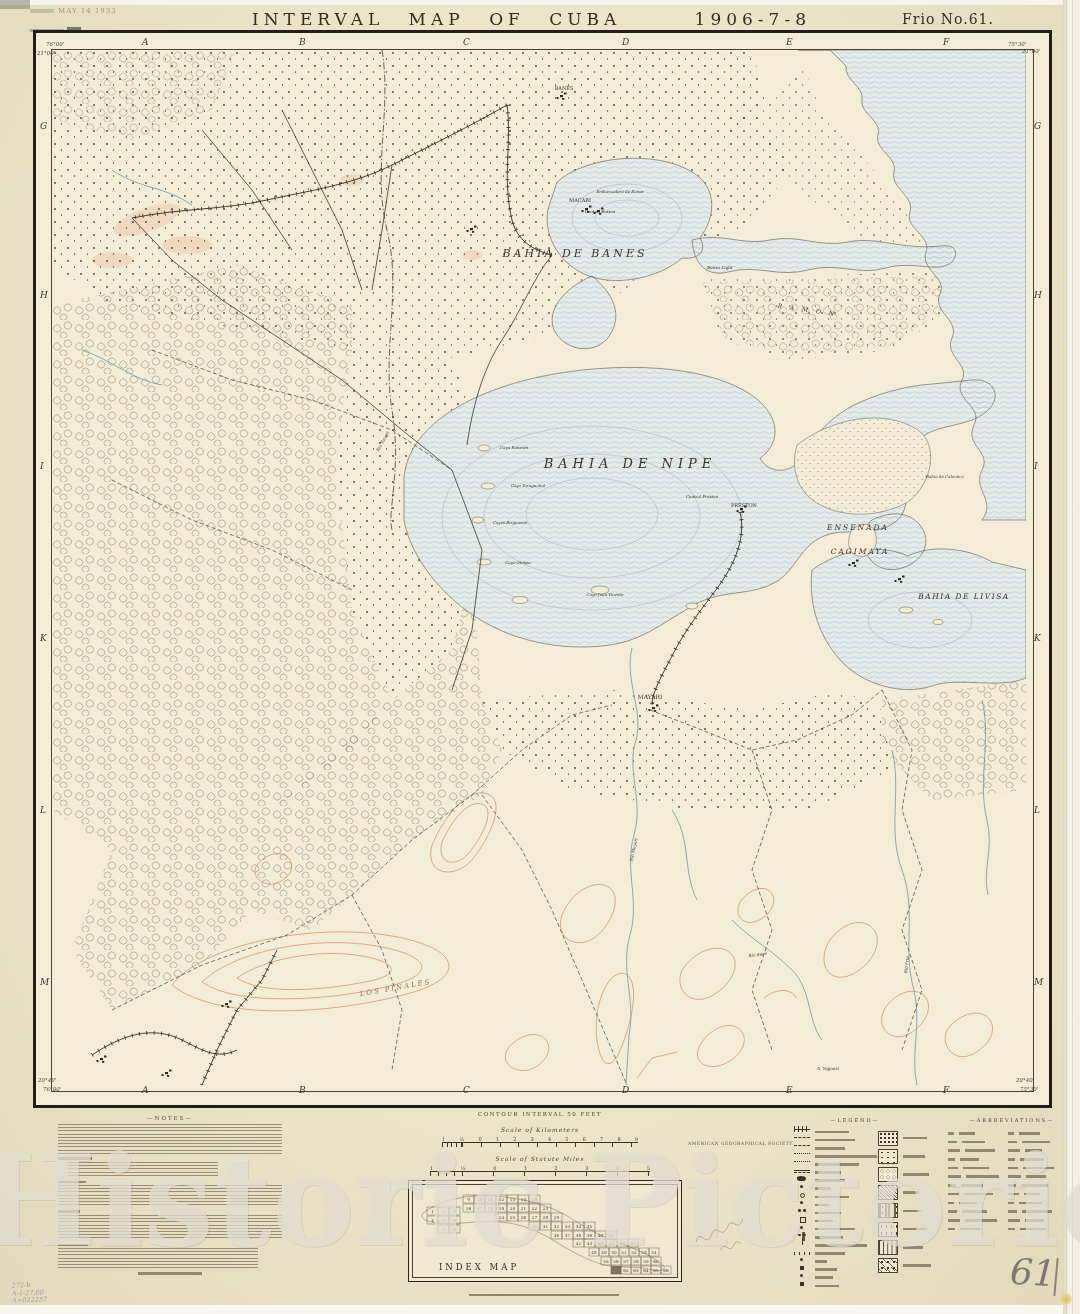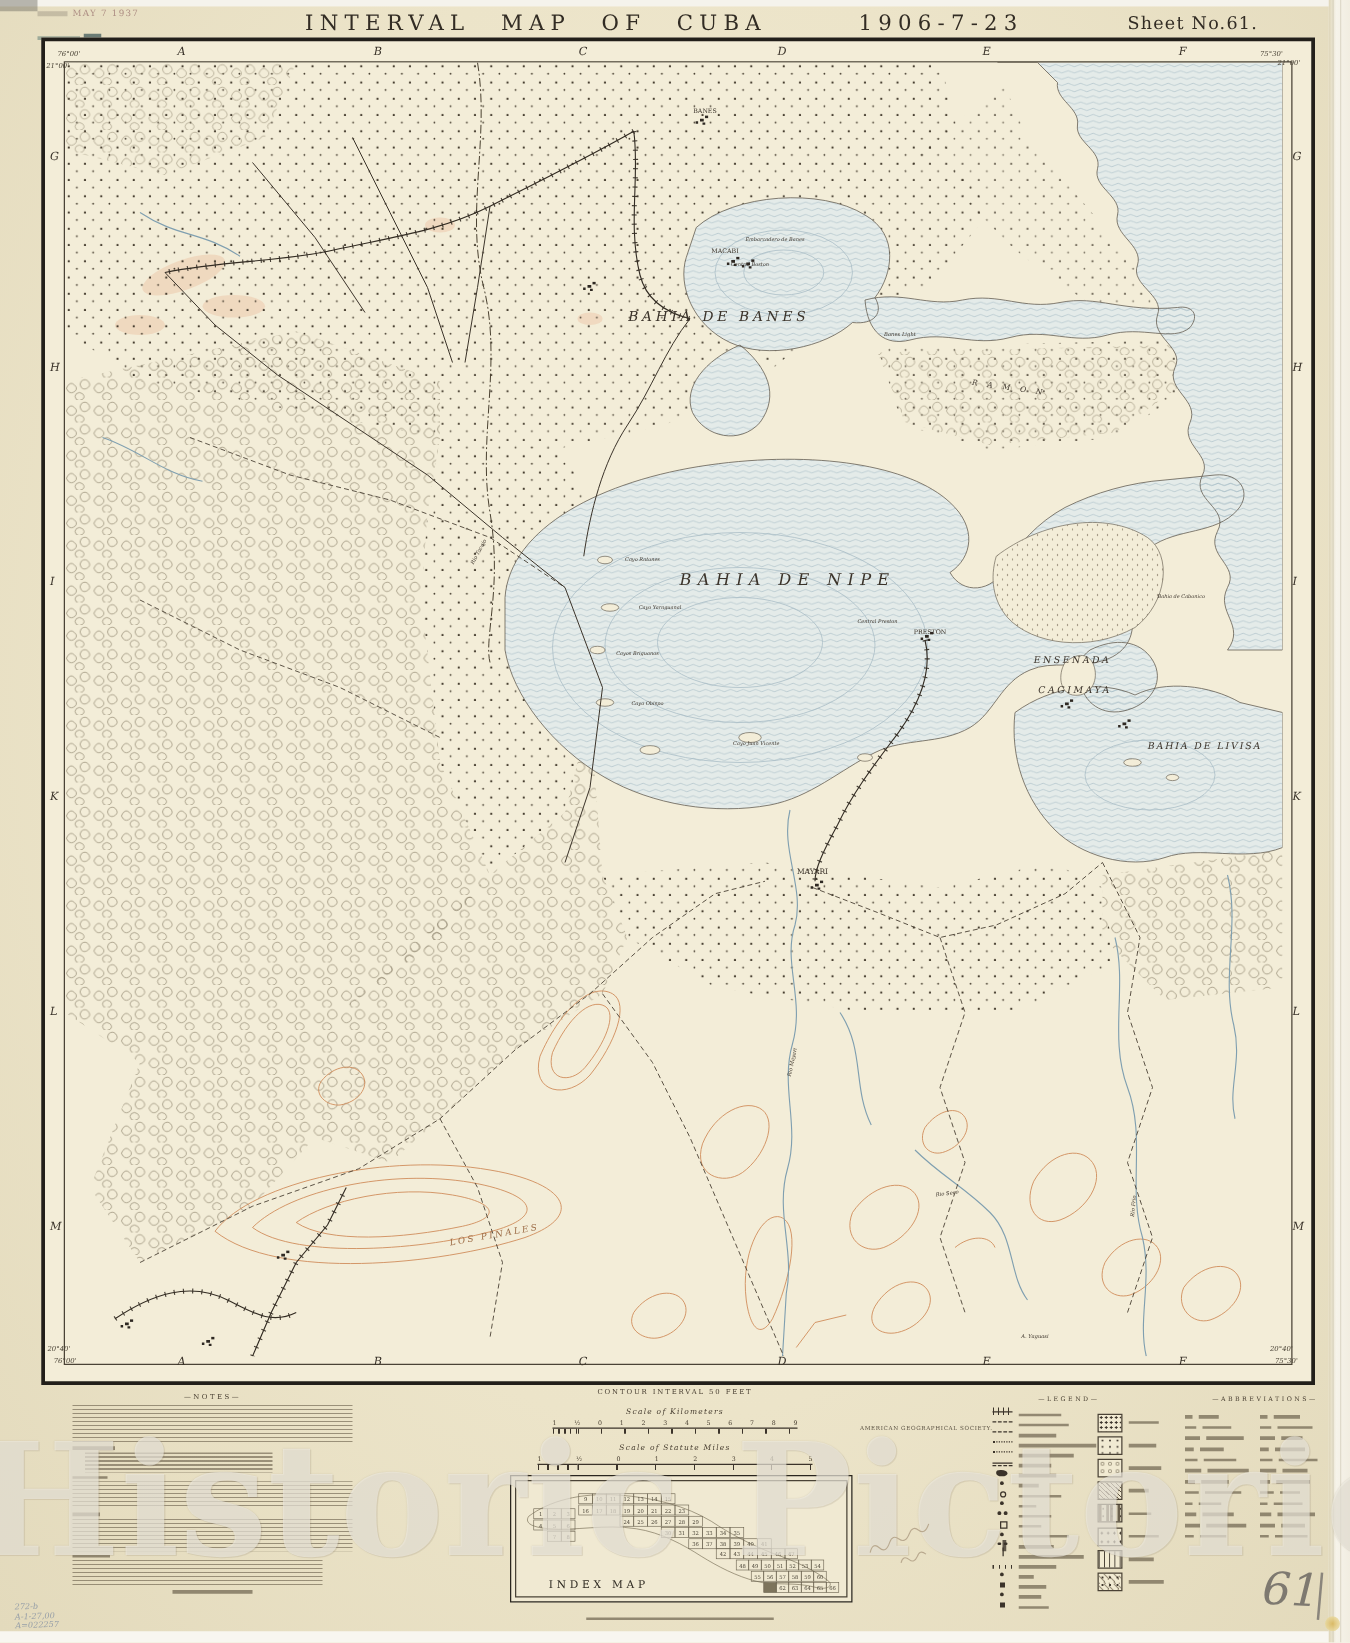--- a/index.html
+++ b/index.html
@@ -102,23 +102,23 @@
      color:#98a0a8;transform:rotate(-2deg);z-index:70;}
   .cursive-note{position:absolute;left:688px;top:1215px;z-index:70;}
 </style>
 </head>
 <body>
 
 <div class="paper"></div>
 <div class="edge-top"></div>
 <div class="smudge1"></div>
 
-<div class="hdr-title"><span>INTERVAL  MAP  OF  CUBA</span>&nbsp;&nbsp;&nbsp;<span>1906-7-23</span></div>
-<div class="hdr-sheet">Sheet No.61.</div>
-<div class="stamp"><span class="b1"></span><span>MAY 7 1937</span></div>
+<div class="hdr-title"><span>INTERVAL  MAP  OF  CUBA</span>&nbsp;&nbsp;&nbsp;<span>1906-7-8</span></div>
+<div class="hdr-sheet">Frio No.61.</div>
+<div class="stamp"><span class="b1"></span><span>MAY 14 1933</span></div>
 <div class="stamp2"><span class="b2"></span><span class="b3"></span></div>
 
 <div class="map-frame">
   <div class="neatline"></div>
 
   <svg class="mapsvg" viewBox="0 0 974 1035" preserveAspectRatio="none" font-family="DejaVu Serif, serif">
     <defs>
       <pattern id="palms" width="13" height="13" patternUnits="userSpaceOnUse">
         <circle cx="3" cy="3" r=".9" fill="#463d2f"></circle>
           <circle cx="9.5" cy="9" r=".7" fill="#463d2f"></circle>

